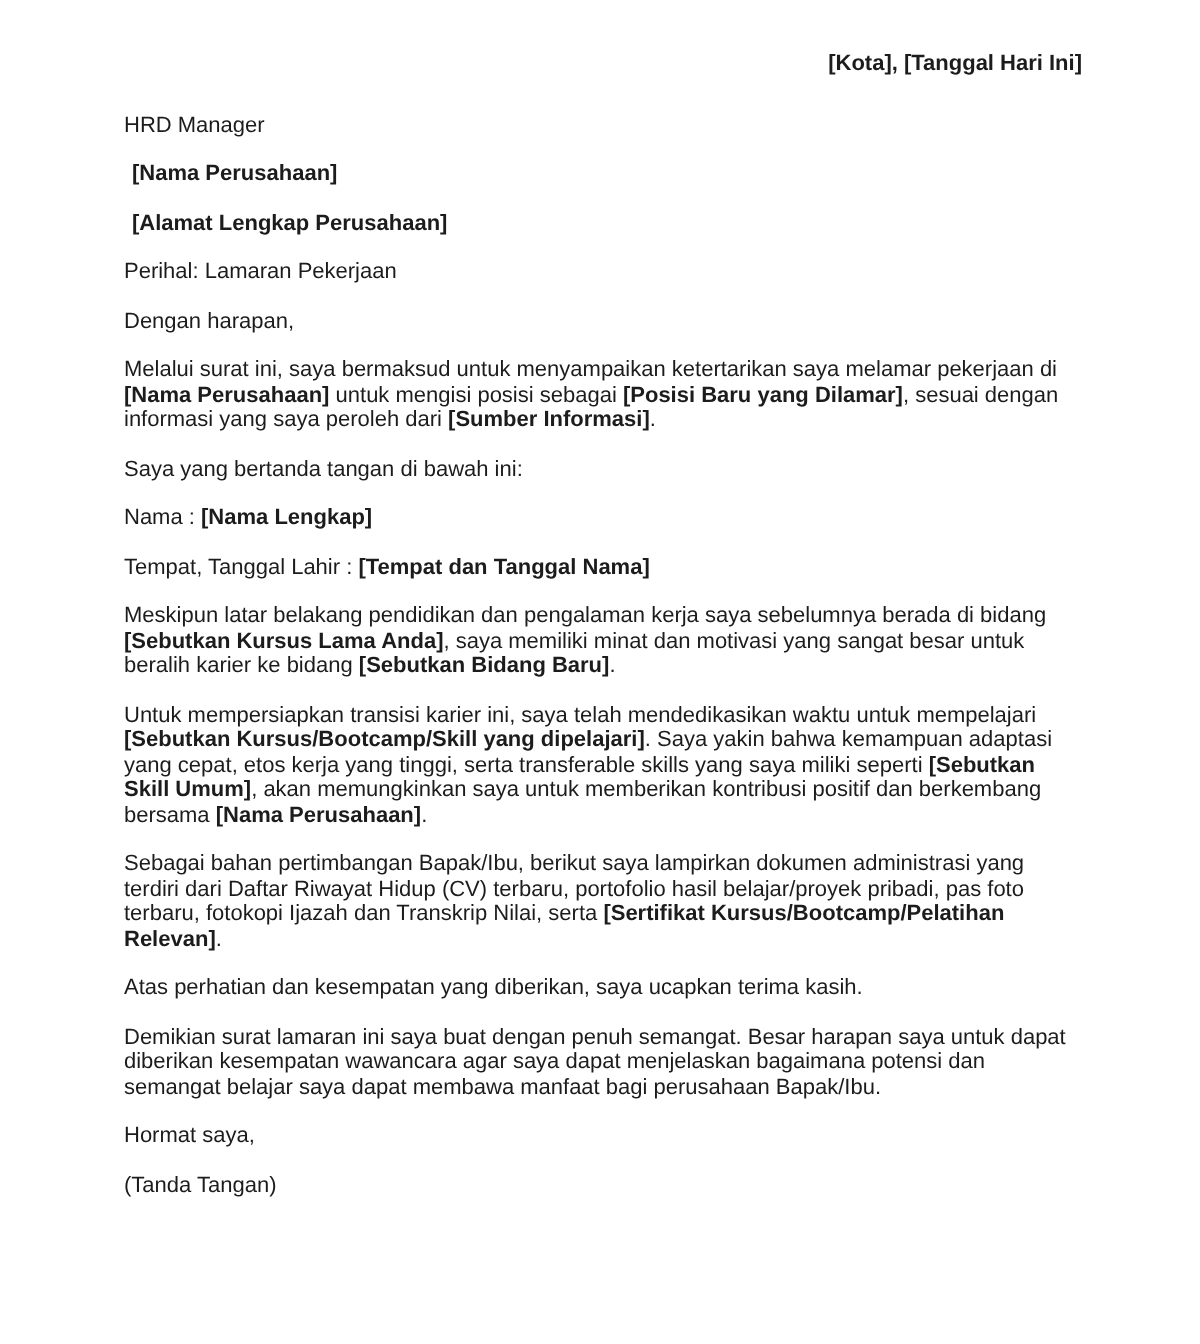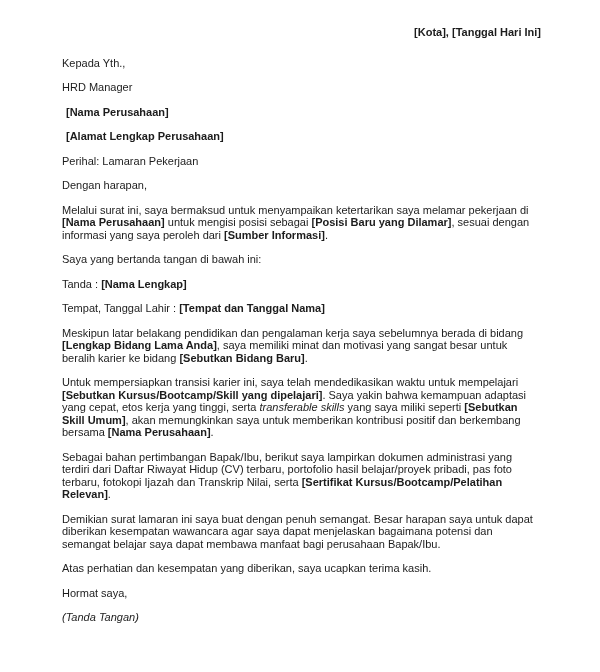--- a/index.html
+++ b/index.html
@@ -12,54 +12,53 @@
     background: #ffffff;
     font-family: "Liberation Sans", sans-serif;
     font-size: 11px;
     line-height: 12.5px;
     color: #1c1c1c;
     overflow: hidden;
   }
   .block { margin: 0 0 12px 0; }
   .date-block { text-align: right; margin-bottom: 18px; }
   .b { font-weight: bold; }
-  .i { font-style: italic; }
+  .i { }
   .indent { padding-left: 4px; }
 </style>
 </head>
 <body>
 
 <div class="page">
 
   <p class="block date-block b">
     <span>[Kota], [Tanggal Hari Ini]</span>
   </p>
 
-  <p class="block">Kepada Yth.,</p>
   <p class="block">HRD Manager</p>
   <p class="block b indent">[Nama Perusahaan]</p>
   <p class="block b indent">[Alamat Lengkap Perusahaan]</p>
 
   <p class="block">Perihal: Lamaran Pekerjaan</p>
   <p class="block">Dengan harapan,</p>
 
   <p class="block"><span>Melalui surat ini, saya bermaksud untuk menyampaikan ketertarikan saya melamar pekerjaan di </span><span class="b">[Nama Perusahaan]</span><span> untuk mengisi posisi sebagai </span><span class="b">[Posisi Baru yang Dilamar]</span><span>, sesuai dengan informasi yang saya peroleh dari </span><span class="b">[Sumber Informasi]</span><span>.</span></p>
 
   <p class="block">Saya yang bertanda tangan di bawah ini:</p>
 
-  <p class="block"><span>Tanda : </span><span class="b">[Nama Lengkap]</span></p>
+  <p class="block"><span>Nama : </span><span class="b">[Nama Lengkap]</span></p>
   <p class="block"><span>Tempat, Tanggal Lahir : </span><span class="b">[Tempat dan Tanggal Nama]</span></p>
 
-  <p class="block"><span>Meskipun latar belakang pendidikan dan pengalaman kerja saya sebelumnya berada di bidang </span><span class="b">[Lengkap Bidang Lama Anda]</span><span>, saya memiliki minat dan motivasi yang sangat besar untuk beralih karier ke bidang </span><span class="b">[Sebutkan Bidang Baru]</span><span>.</span></p>
+  <p class="block"><span>Meskipun latar belakang pendidikan dan pengalaman kerja saya sebelumnya berada di bidang </span><span class="b">[Sebutkan Kursus Lama Anda]</span><span>, saya memiliki minat dan motivasi yang sangat besar untuk beralih karier ke bidang </span><span class="b">[Sebutkan Bidang Baru]</span><span>.</span></p>
 
   <p class="block"><span>Untuk mempersiapkan transisi karier ini, saya telah mendedikasikan waktu untuk mempelajari </span><span class="b">[Sebutkan Kursus/Bootcamp/Skill yang dipelajari]</span><span>. Saya yakin bahwa kemampuan adaptasi yang cepat, etos kerja yang tinggi, serta </span><span class="i">transferable skills</span><span> yang saya miliki seperti </span><span class="b">[Sebutkan Skill Umum]</span><span>, akan memungkinkan saya untuk memberikan kontribusi positif dan berkembang bersama </span><span class="b">[Nama Perusahaan]</span><span>.</span></p>
 
   <p class="block"><span>Sebagai bahan pertimbangan Bapak/Ibu, berikut saya lampirkan dokumen administrasi yang terdiri dari Daftar Riwayat Hidup (CV) terbaru, portofolio hasil belajar/proyek pribadi, pas foto terbaru, fotokopi Ijazah dan Transkrip Nilai, serta </span><span class="b">[Sertifikat Kursus/Bootcamp/Pelatihan Relevan]</span><span>.</span></p>
 
+  <p class="block">Atas perhatian dan kesempatan yang diberikan, saya ucapkan terima kasih.</p>
+
   <p class="block">Demikian surat lamaran ini saya buat dengan penuh semangat. Besar harapan saya untuk dapat diberikan kesempatan wawancara agar saya dapat menjelaskan bagaimana potensi dan semangat belajar saya dapat membawa manfaat bagi perusahaan Bapak/Ibu.</p>
-
-  <p class="block">Atas perhatian dan kesempatan yang diberikan, saya ucapkan terima kasih.</p>
 
   <p class="block">Hormat saya,</p>
 
   <p class="block i">(Tanda Tangan)</p>
 
 </div>
 
 </body></html>

